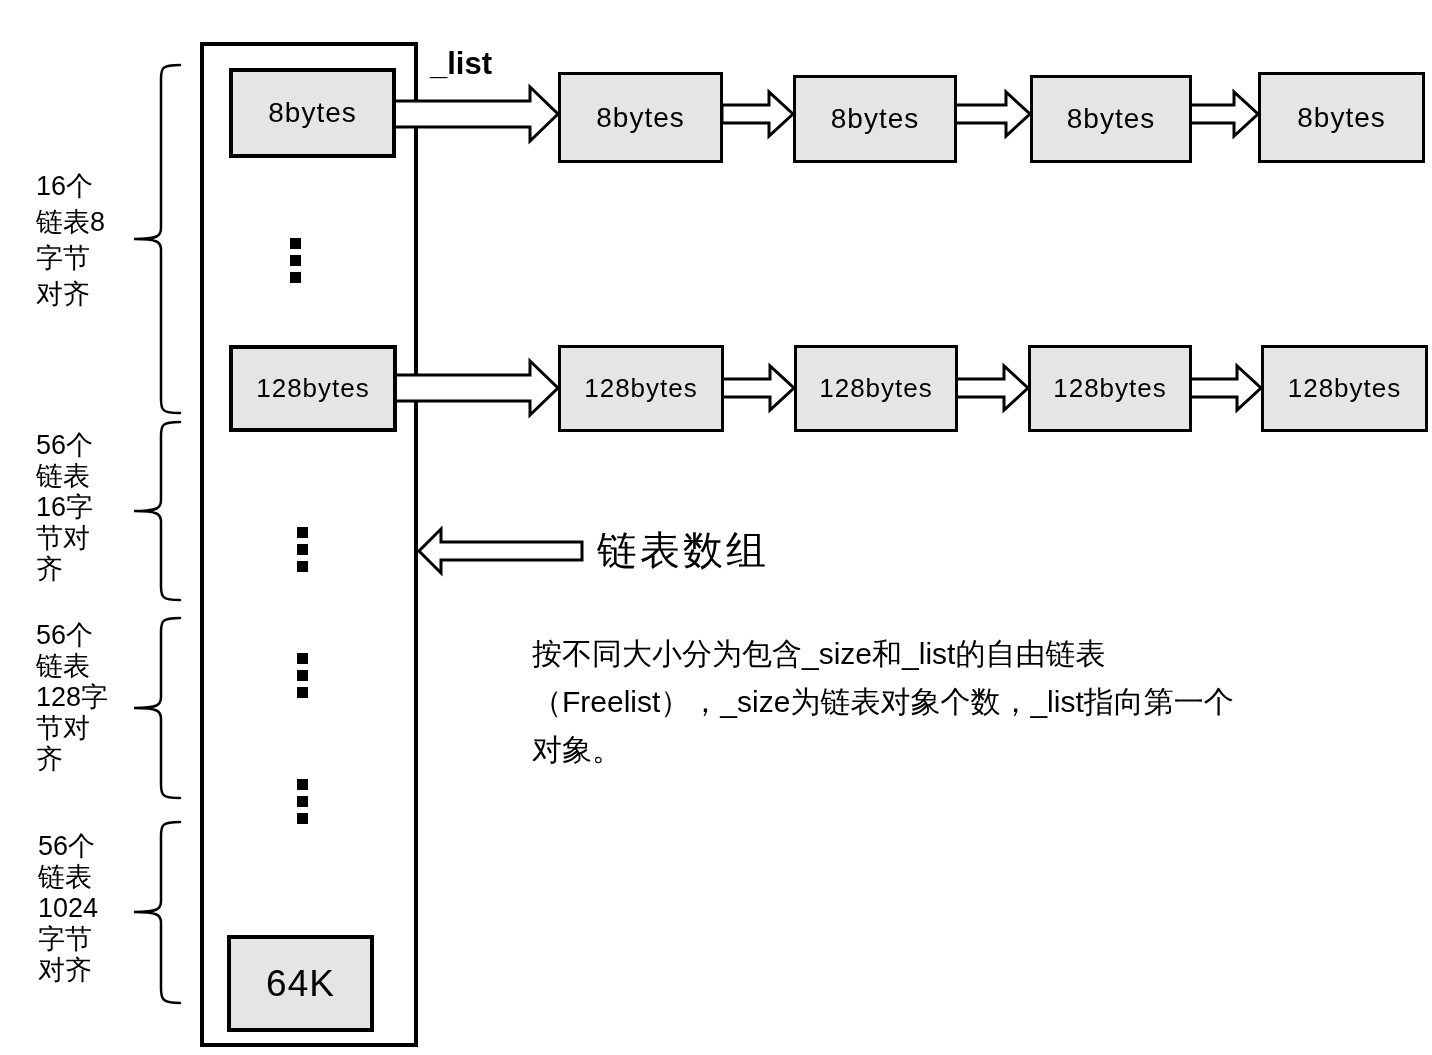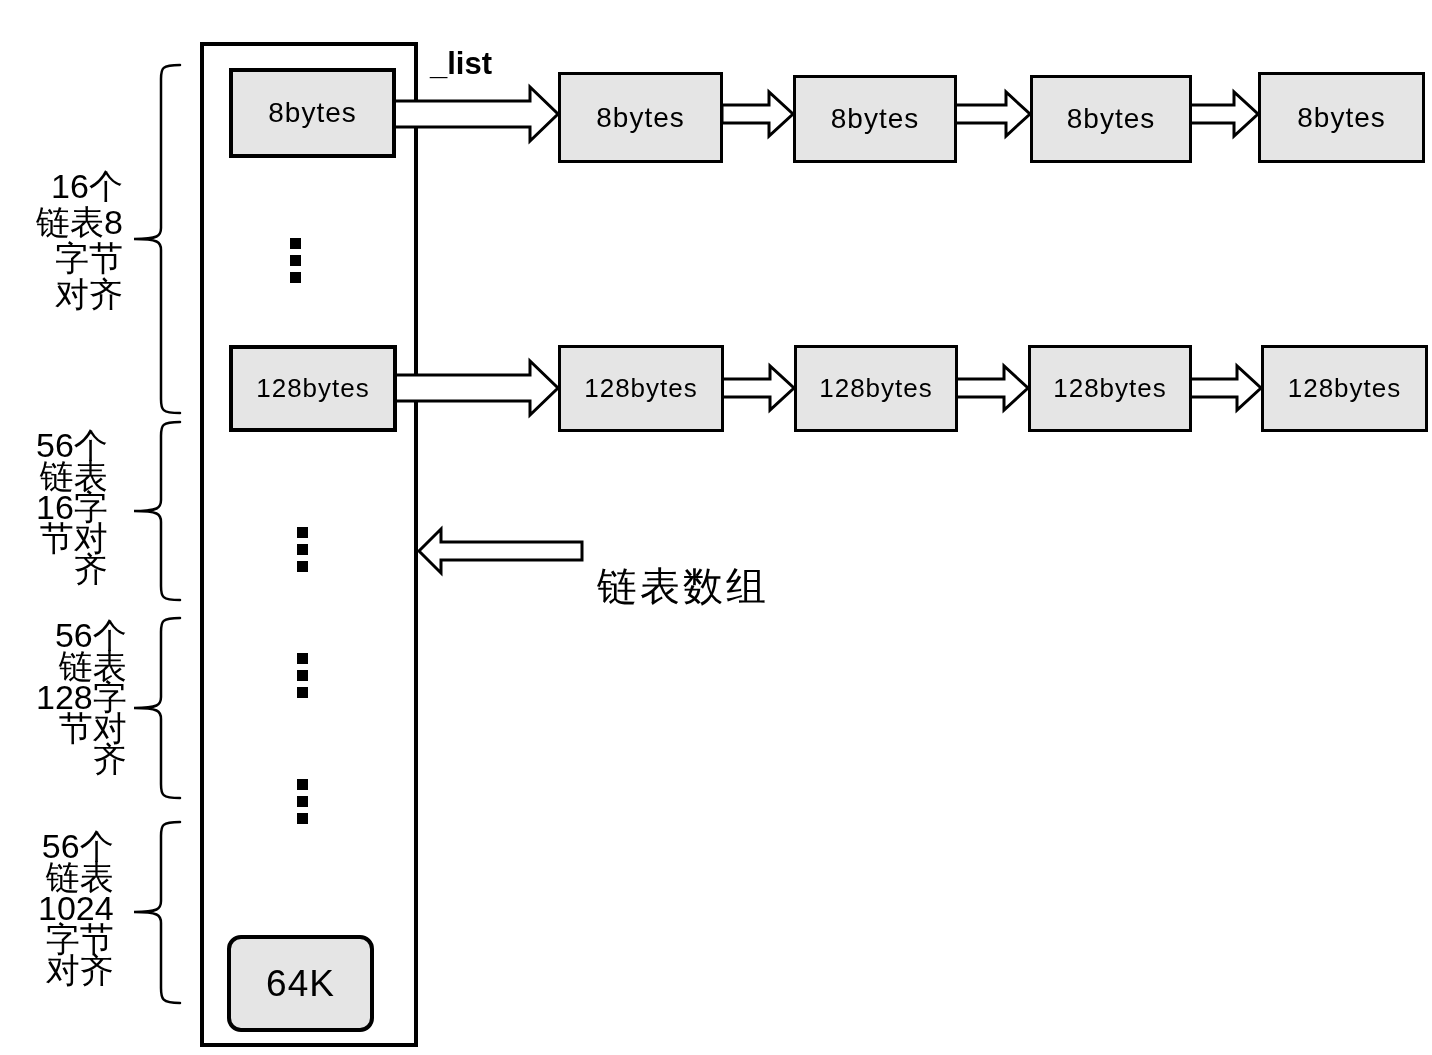--- a/index.html
+++ b/index.html
@@ -30,23 +30,23 @@
   .chain-box { border-width: 3px; }
   .container-box {
     position: absolute;
     box-sizing: border-box;
     border: 4px solid #000000;
     background: #ffffff;
   }
   .multiline { white-space: pre-line; }
   .side-label {
     position: absolute;
-    font-size: 34px;
+    font-size: 27px;
     line-height: 31px;
-    text-align: right;
+    text-align: left;
   }
   .dots {
     position: absolute;
     display: flex;
     flex-direction: column;
     gap: 6px;
   }
   .dots span {
     width: 11px;
     height: 11px;
@@ -67,21 +67,20 @@
     width: 800px;
     font-size: 30px;
     line-height: 48px;
   }
   .array-label {
     position: absolute;
     left: 597px;
     top: 523px;
     font-size: 40px;
     letter-spacing: 3px;
-    margin-top: 36px;
   }
   .list-pointer {
     position: absolute;
     left: 430px;
     top: 46px;
     font-size: 31px;
     font-weight: bold;
   }
 </style>
 </head>
@@ -106,21 +105,21 @@
     <polygon points="395,375 530,375 530,361 558,388 530,415 530,401 395,401" fill="#fff" stroke="#000" stroke-width="3"></polygon>
     <polygon points="722,379 770,379 770,366 794,388 770,410 770,397 722,397" fill="#fff" stroke="#000" stroke-width="3"></polygon>
     <polygon points="956,379 1004,379 1004,366 1028,388 1004,410 1004,397 956,397" fill="#fff" stroke="#000" stroke-width="3"></polygon>
     <polygon points="1190,379 1237,379 1237,366 1261,388 1237,410 1237,397 1190,397" fill="#fff" stroke="#000" stroke-width="3"></polygon>
 
     <polygon points="582,542 441,542 441,529 419,551 441,573 441,560 582,560" fill="#fff" stroke="#000" stroke-width="3"></polygon>
   </svg>
 
   <div class="box" style="left:229px; top:68px; width:167px; height:90px;">8bytes</div>
   <div class="box" style="left:229px; top:345px; width:168px; height:87px; font-size:26px;">128bytes</div>
-  <div class="box" style="left:227px; top:935px; width:147px; height:97px; font-size:37px;border-radius:14px;">64K</div>
+  <div class="box" style="left:227px; top:935px; width:147px; height:97px; font-size:37px;">64K</div>
 
   <div class="box chain-box" style="left:558px; top:72px; width:165px; height:91px;">8bytes</div>
   <div class="box chain-box" style="left:793px; top:75px; width:164px; height:88px;">8bytes</div>
   <div class="box chain-box" style="left:1030px; top:75px; width:162px; height:88px;">8bytes</div>
   <div class="box chain-box" style="left:1258px; top:72px; width:167px; height:91px;">8bytes</div>
 
   <div class="box chain-box" style="left:558px; top:345px; width:166px; height:87px; font-size:26px;">128bytes</div>
   <div class="box chain-box" style="left:794px; top:345px; width:164px; height:87px; font-size:26px;">128bytes</div>
   <div class="box chain-box" style="left:1028px; top:345px; width:164px; height:87px; font-size:26px;">128bytes</div>
   <div class="box chain-box" style="left:1261px; top:345px; width:167px; height:87px; font-size:26px;">128bytes</div>
@@ -163,14 +162,17 @@
   <div class="side-label multiline" style="left:38px; top:831px;">56个
 链表
 1024
 字节
 对齐</div>
 
   <div class="list-pointer">_list</div>
 
   <div class="array-label">链表数组</div>
 
+  <div class="note-text multiline">按不同大小分为包含_size和_list的自由链表
+（Freelist），_size为链表对象个数，_list指向第一个
+对象。</div>
 
 </div>
 
 </body></html>

